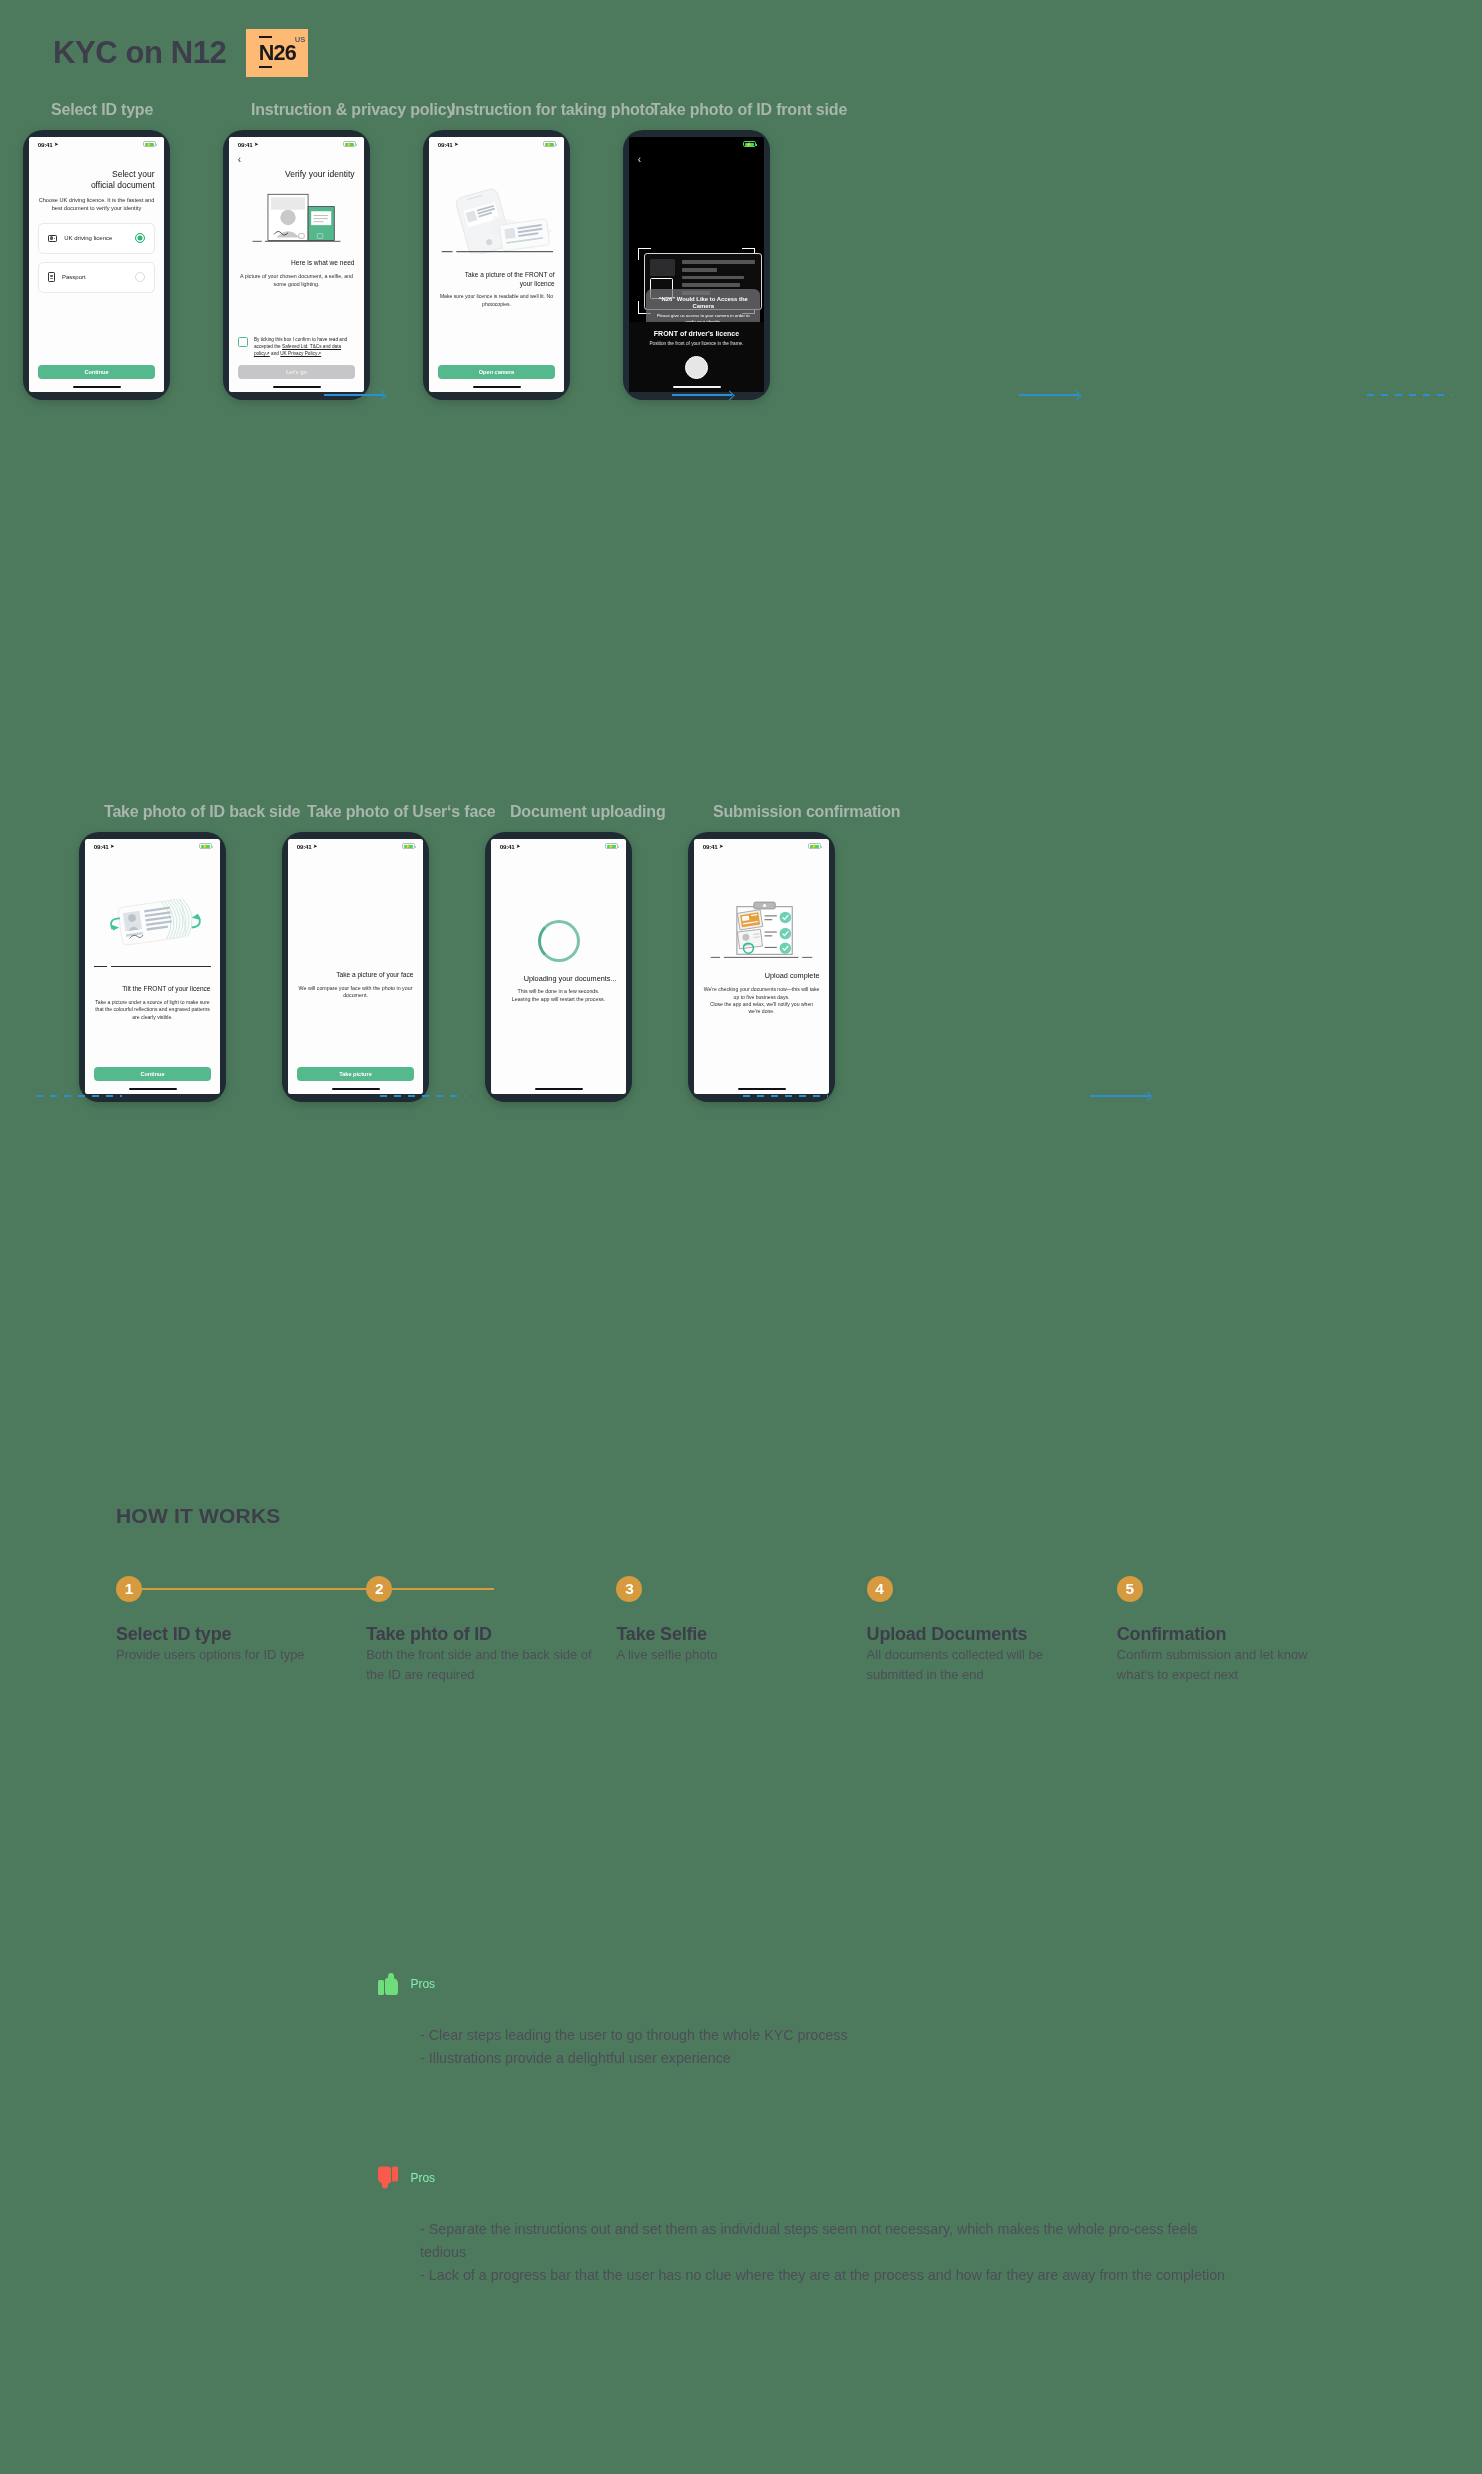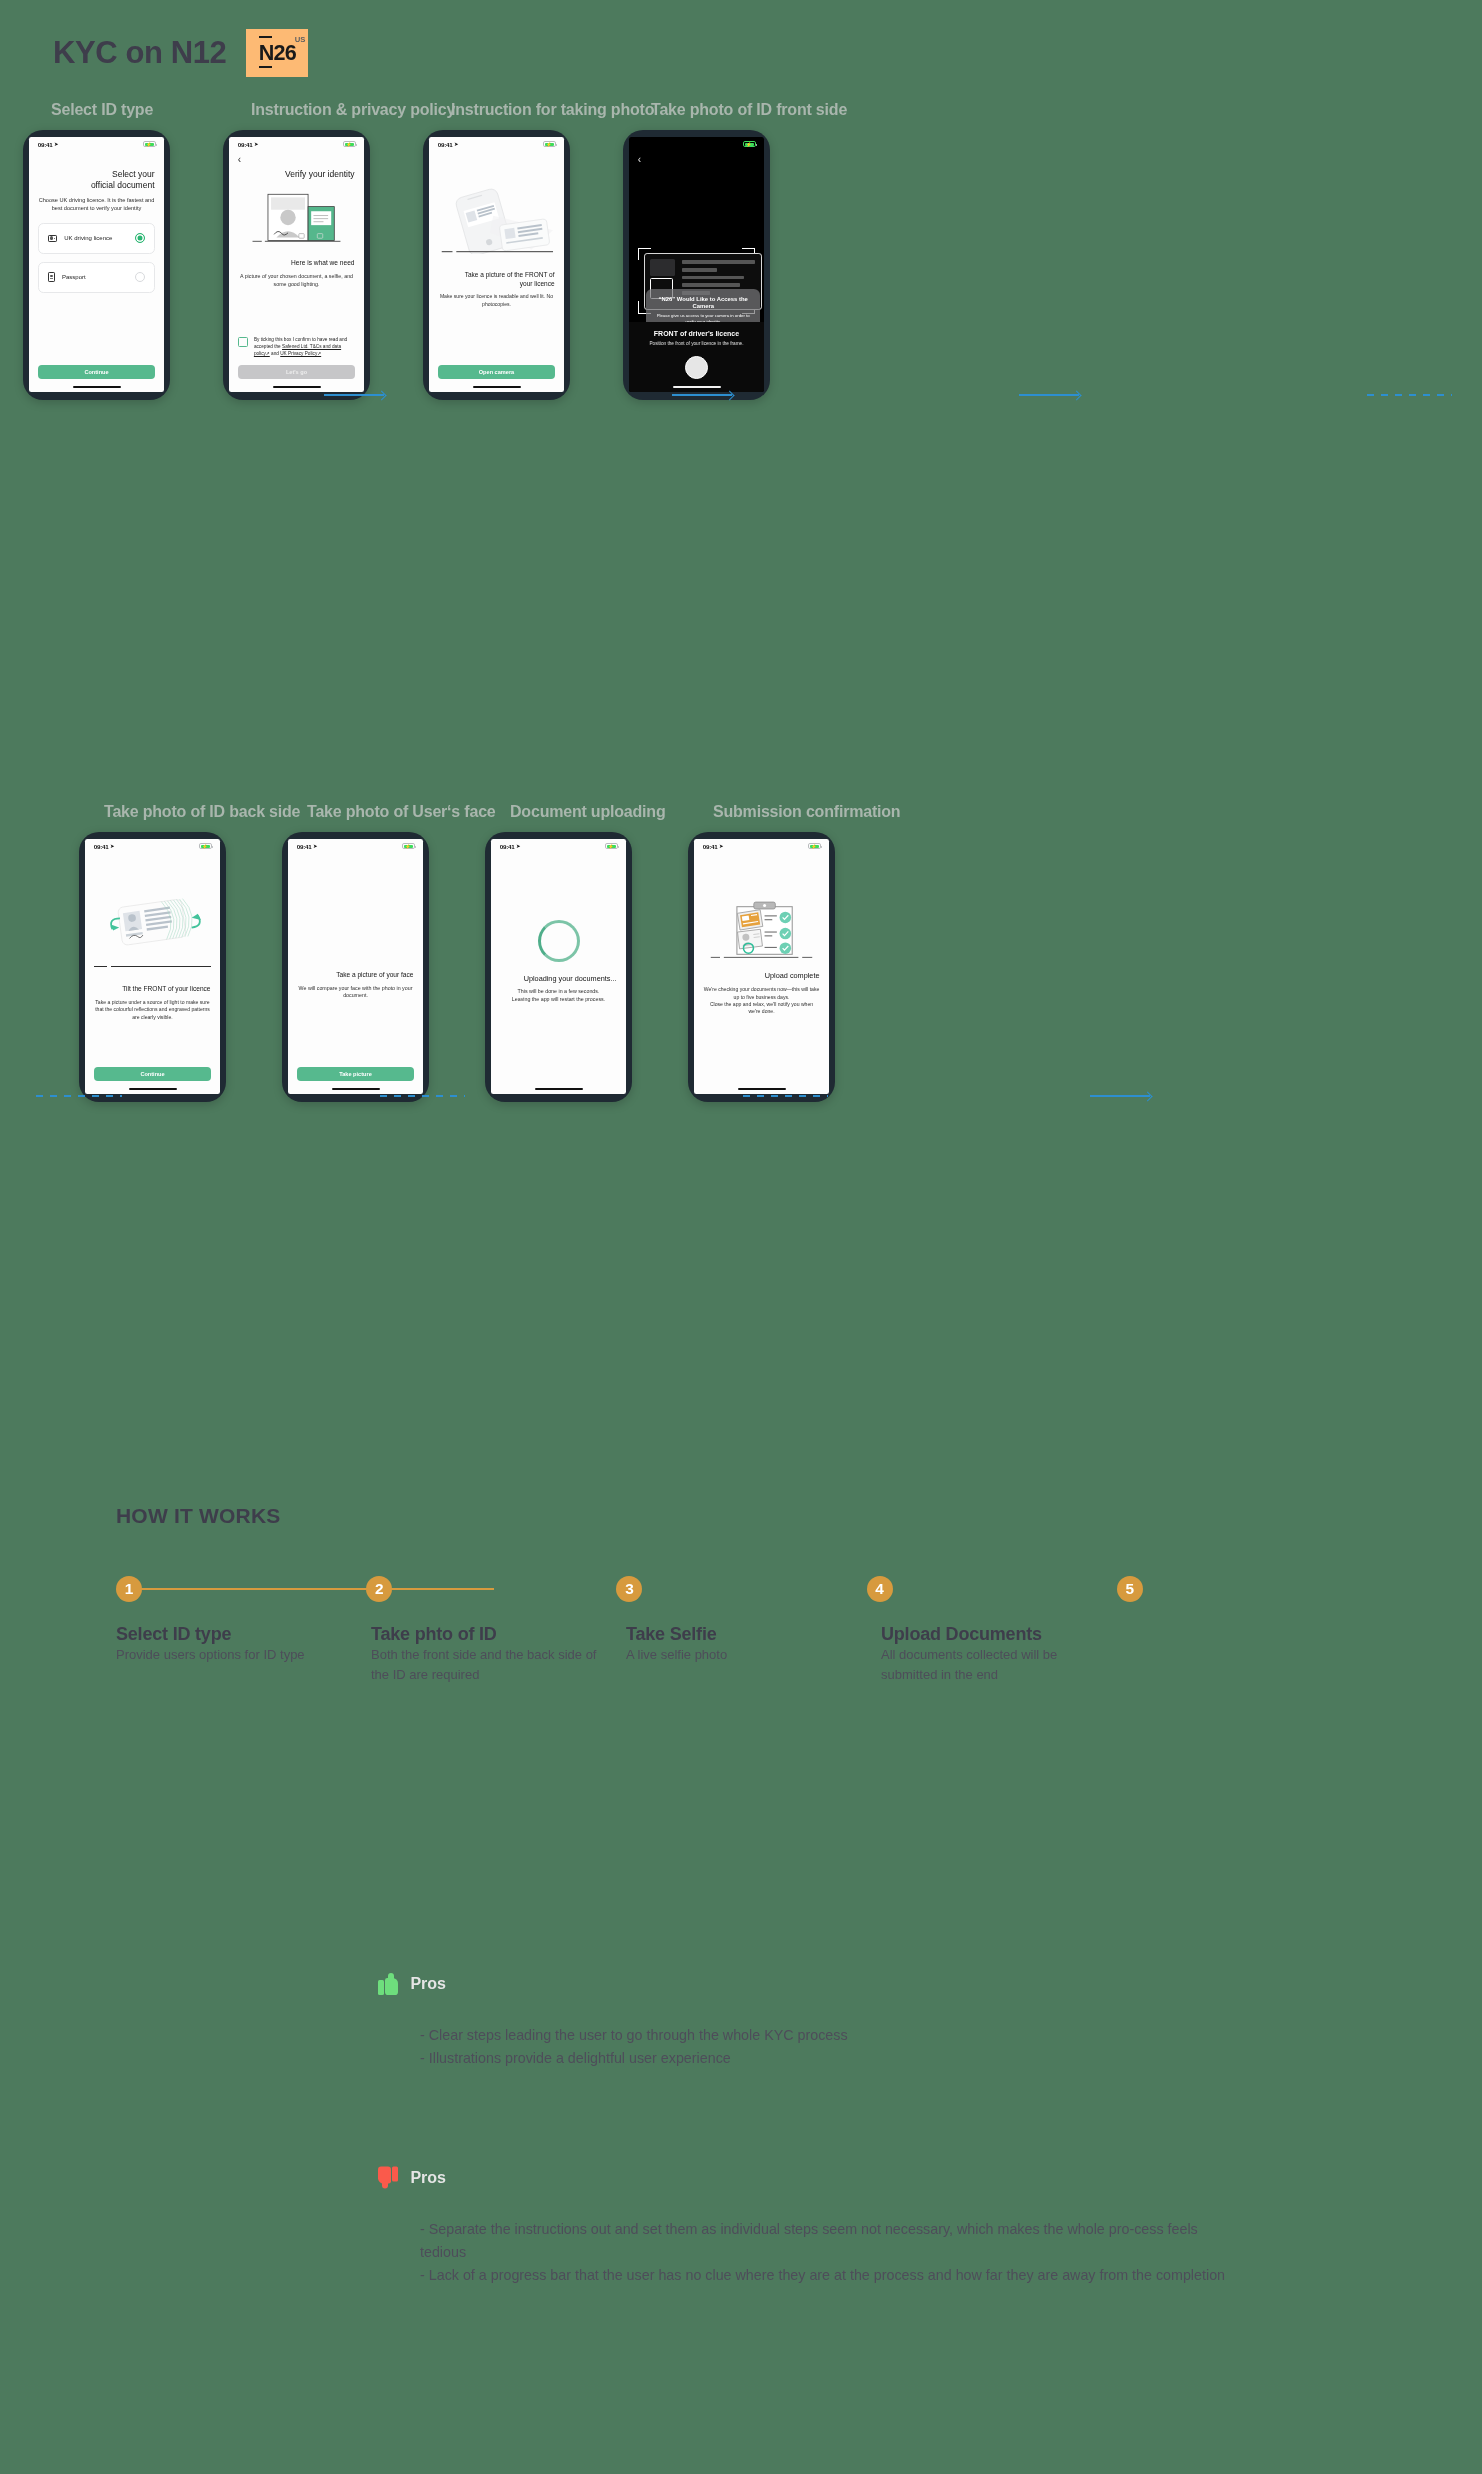--- a/index.html
+++ b/index.html
@@ -170,21 +170,21 @@
     color: #fff; font-size: 15.4px; font-weight: 800; display: flex; align-items: center; justify-content: center; }
   .steps { display: flex; margin-top: 21.6px; }
   .step { width: 255px; padding-right: 23px; }
   .step-t { font-size: 18px; font-weight: 800; color: #3e3d4b; letter-spacing: -0.2px; }
   .step-d { font-size: 13px; color: #4e4d5a; line-height: 1.55; }
 
   
   .pc { position: absolute; left: 378px; top: 1973px; width: 849px; }
   .pc-block + .pc-block { margin-top: 97px; }
   .pc-head { display: flex; align-items: center; gap: 12.4px; }
-  .pc-title { font-size: 16px; font-weight: 700; color: #e5e5e5; }
+  .pc-title { font-size: 12px; font-weight: 400; color: #86efac; }
   .pc-list { margin-top: 29px; padding-left: 42px; font-size: 14.3px; color: #4e4d5a; line-height: 1.63; }
   .thumb { width: 20px; height: 21.6px; position: relative; }
   .thumb .pad { position: absolute; left: 0; bottom: 0; width: 6.2px; height: 14.7px; border-radius: 1.5px; }
   .thumb .pam { position: absolute; left: 7px; bottom: 0; width: 13px; height: 17px; border-radius: 2.3px 5.4px 3.1px 3.1px; }
   .thumb .pat { position: absolute; left: 10px; top: 0; width: 6.2px; height: 7px; border-radius: 3.1px 3.1px 0 0; }
   .thumb.up .pad, .thumb.up .pam, .thumb.up .pat { background: #6ede7d; }
   .thumb.down { transform: rotate(180deg); }
   .thumb.down .pad, .thumb.down .pam, .thumb.down .pat { background: #fa5a4b; }
 </style>
 </head>
@@ -635,20 +635,24 @@
         <div class="step-d">Both the front side and the back side of the ID are required</div>
       </div>
       <div class="step">
         <div class="step-t">Take Selfie</div>
         <div class="step-d">A live selfie photo</div>
       </div>
       <div class="step">
         <div class="step-t">Upload Documents</div>
         <div class="step-d">All documents collected will be submitted in the end</div>
       </div>
+      <div class="step">
+        <div class="step-t">Confirmation</div>
+        <div class="step-d">Confirm submission and let know what‘s to expect next</div>
+      </div>
     </div>
   </div>
 
   <div class="pc">
     <div class="pc-block">
       <div class="pc-head">
         <span class="thumb up">
             <i class="pad"></i>
             <i class="pam"></i>
             <i class="pat"></i>

